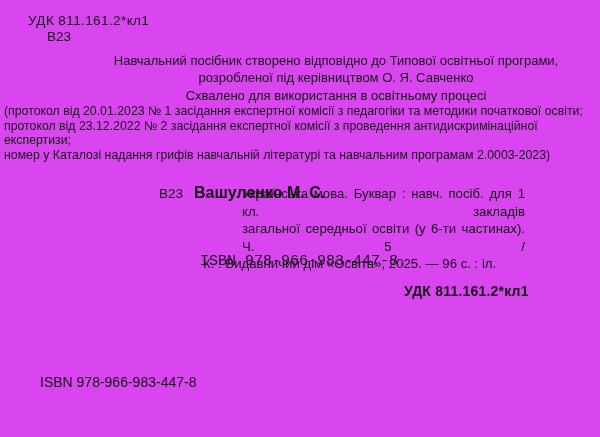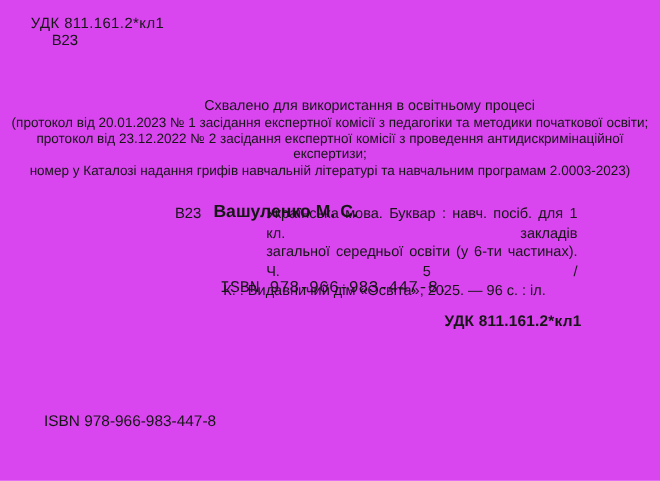--- a/index.html
+++ b/index.html
@@ -14,21 +14,21 @@
     .page { position: absolute; inset: 0; background: #d946ef; }
     .abs { position: absolute; }
 
     .udk-top   { left: 28px;  top: 13px;  font-size: 13.5px; letter-spacing: 0.4px; }
     .bbk       { left: 47px;  top: 29px;  font-size: 13.5px; }
 
     .note      { left: 100px; top: 52px;  width: 472px; text-align: center;
                  font-size: 13px; line-height: 17px; }
     .approved  { left: 100px; top: 88px;  width: 472px; text-align: center;
                  font-size: 13px; }
-    .protocol  { left: 4px;   top: 104px; width: 592px; text-align: center;
+    .protocol  { left: 4px;   top: 104px; width: 592px; 
                  font-size: 12.3px; line-height: 14.6px; }
 
     .author    { left: 194px; top: 184px; font-size: 16px; font-weight: bold; }
     .card-bbk  { left: 159px; top: 186px; font-size: 13.5px; }
     .card      { left: 203px; top: 185px; width: 322px;
                  font-size: 13.2px; line-height: 17.6px; }
     .card .just { text-align: justify; text-align-last: justify; margin-left: 39px; }
 
     .isbn-mid  { left: 200px; top: 253px; font-size: 15px; font-family: Liberation Mono, monospace; }
     .udk-bottom{ left: 404px; top: 283px; font-size: 14px; font-weight: bold;
@@ -41,20 +41,24 @@
   </style>
 </head>
 <body>
 
 <div class="page">
 
   <div class="abs udk-top">УДК 811.161.2*кл1</div>
 
   <div class="abs bbk">В23</div>
 
+  <div class="abs note">
+    <div>Навчальний посібник створено відповідно до Типової освітньої програми,</div>
+    <div>розробленої під керівництвом О. Я. Савченко</div>
+  </div>
 
   <div class="abs approved">Схвалено для використання в освітньому процесі</div>
 
   <div class="abs protocol">
     <div>(протокол від 20.01.2023 № 1 засідання експертної комісії з педагогіки та методики початкової освіти;</div>
     <div>протокол від 23.12.2022 № 2 засідання експертної комісії з проведення антидискримінаційної експертизи;</div>
     <div>номер у Каталозі надання грифів навчальній літературі та навчальним програмам 2.0003-2023)</div>
   </div>
 
   <div class="abs author">Вашуленко М. С.</div>

